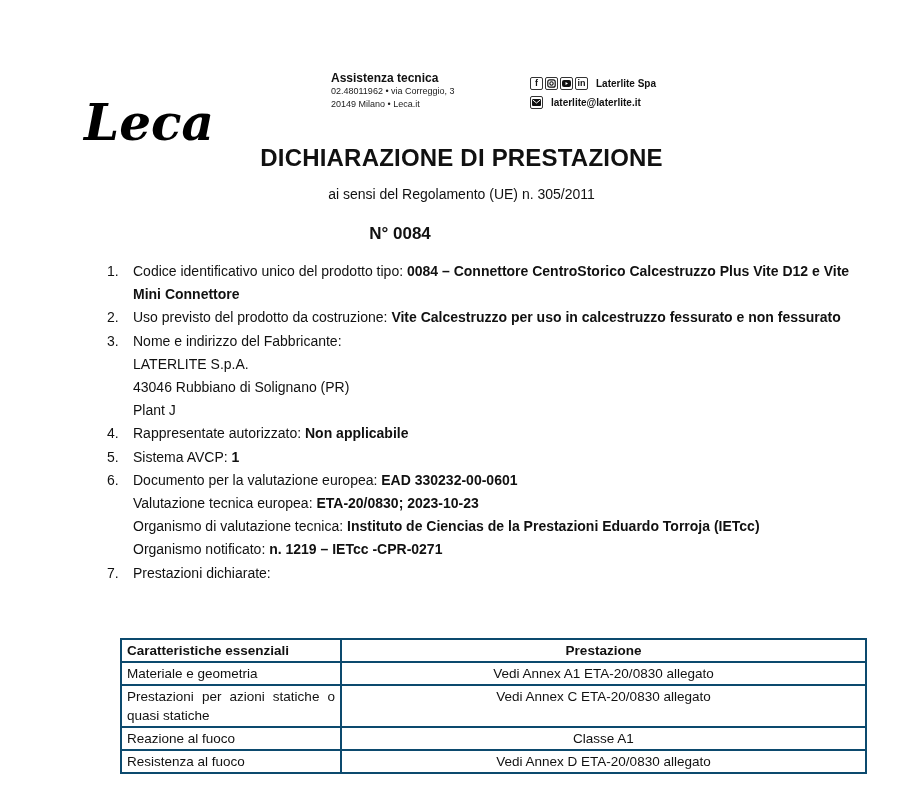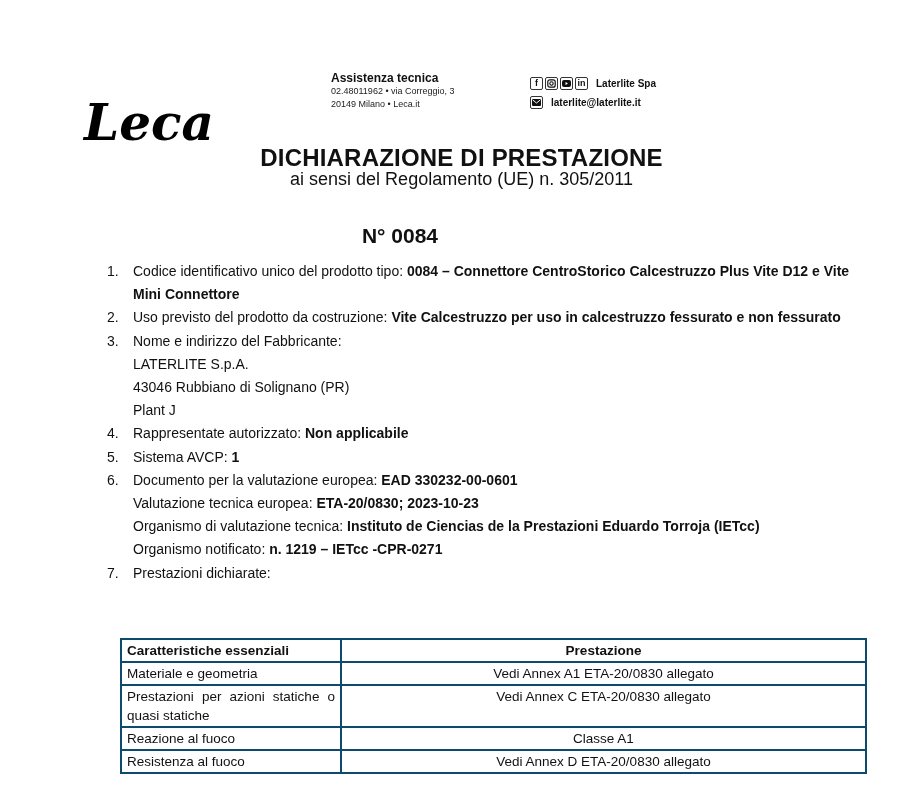--- a/index.html
+++ b/index.html
@@ -11,22 +11,22 @@
   .contact { position: absolute; left: 331px; top: 72px; font-family: "Liberation Sans", sans-serif; font-size: 9px; line-height: 13px; color: #222; }
   .contact .c-title { font-weight: bold; font-size: 12px; color: #111; }
 
   .social { position: absolute; left: 530px; top: 75px; font-size: 10px; }
   .social .row { display: flex; align-items: center; height: 16px; margin-bottom: 3px; }
   .social .ic { display: inline-flex; align-items: center; justify-content: center; width: 13px; height: 13px; border: 1px solid #333; border-radius: 2px; margin-right: 2px; font-weight: bold; font-size: 9px; color: #111; box-sizing: border-box; }
   .social .brand { font-weight: bold; margin-left: 6px; font-size: 10px; }
   .social .mail { font-weight: bold; margin-left: 6px; font-size: 10px; }
 
   .title { position: absolute; left: 0; width: 923px; text-align: center; top: 144px; font-size: 24px; font-weight: bold; letter-spacing: 0.2px; }
-  .subtitle { position: absolute; left: 0; width: 923px; text-align: center; top: 169px; font-size: 18px; }
-  .number { position: absolute; left: 0; width: 800px; text-align: center; top: 224px; font-size: 21px; font-weight: bold; }
+  .subtitle { position: absolute; left: 0; width: 923px; text-align: center; top: 186px; font-size: 14px; }
+  .number { position: absolute; left: 0; width: 800px; text-align: center; top: 224px; font-size: 17px; font-weight: bold; }
 
   .body { position: absolute; left: 107px; top: 260px; width: 760px; font-family: "Liberation Sans Narrow", "Liberation Sans", sans-serif; font-size: 14px; line-height: 23.2px; color: #111; }
   .item { position: relative; padding-left: 26px; }
   .item .num { position: absolute; left: 0; top: 0; }
   .b { font-weight: bold; }
   .line { display: block; }
 
   table.perf { position: absolute; left: 120px; top: 638px; width: 747px; border-collapse: collapse; font-family: "Liberation Sans", sans-serif; font-size: 13.5px; color: #111; }
   table.perf td, table.perf th { border: 2px solid #0c4a6e; padding: 1px 5px; line-height: 19px; vertical-align: top; }
   table.perf th { font-weight: bold; }

